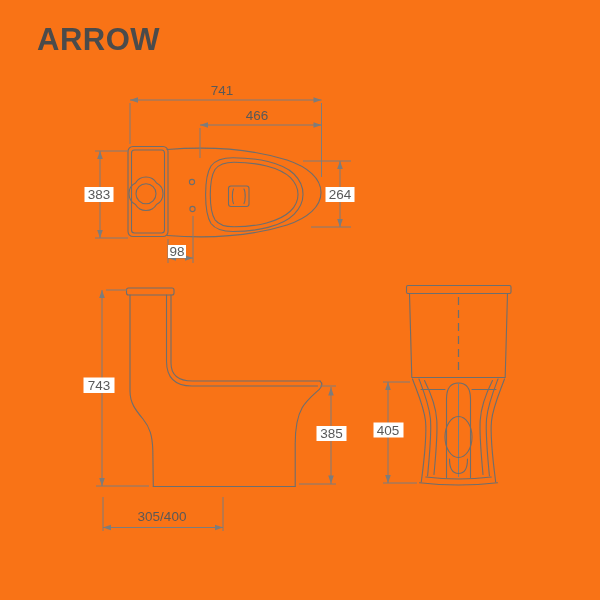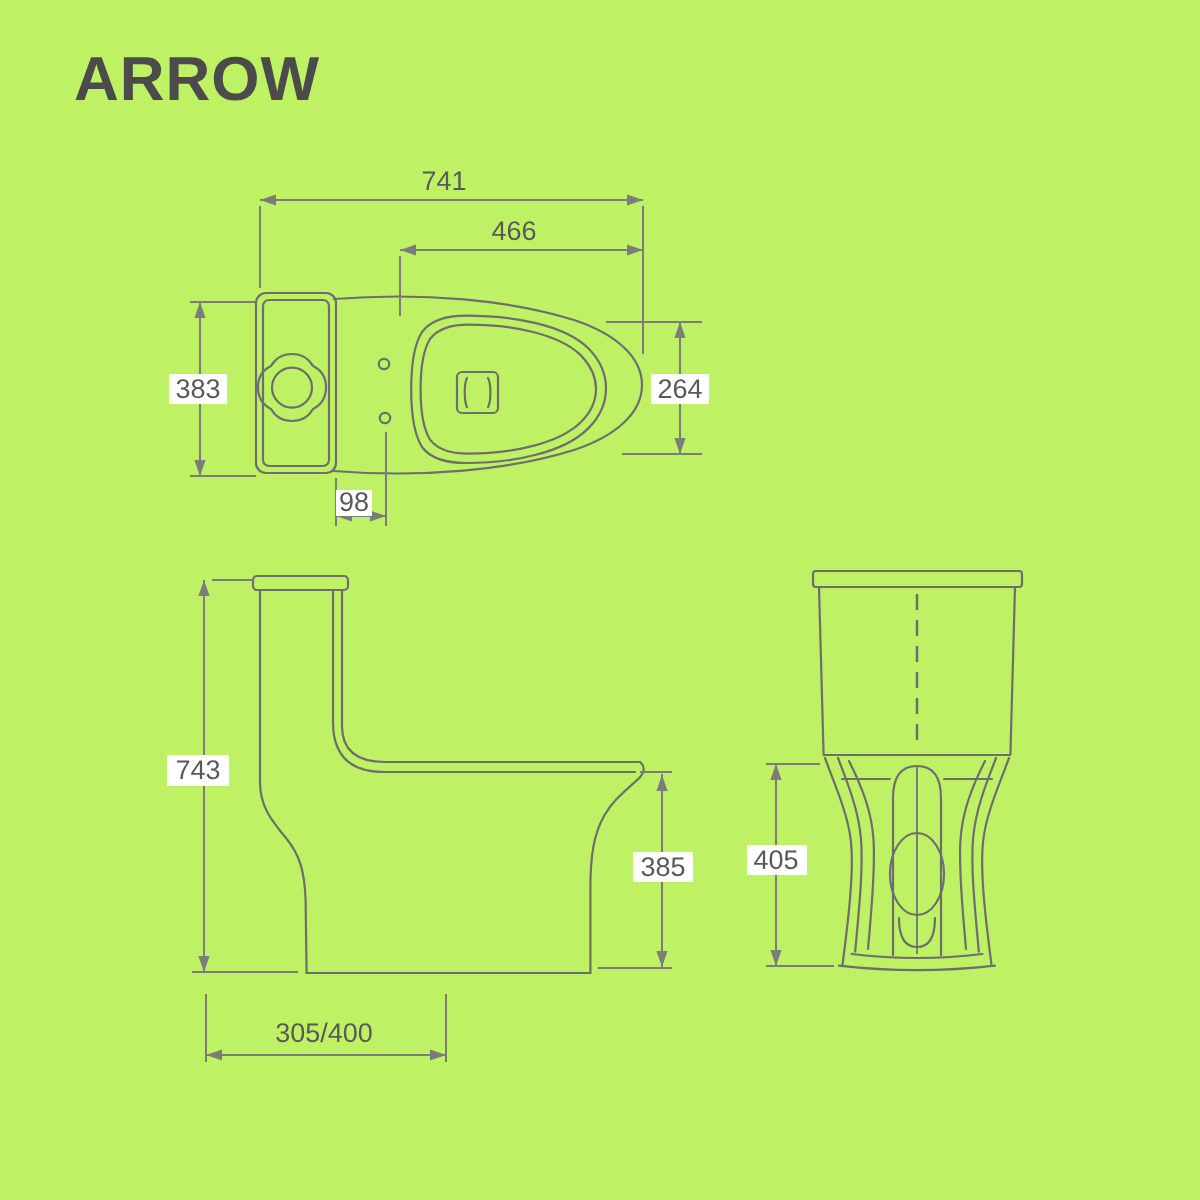--- a/index.html
+++ b/index.html
@@ -1,16 +1,16 @@
 <!DOCTYPE html>
 <html><head>
 <meta charset="utf-8">
 <style>
   html,body{margin:0;padding:0;background:#ffffff;}
-  #stage{position:relative;width:600px;height:600px;background:#bef264;overflow:hidden;
+  #stage{position:relative;width:600px;height:600px;background:#f97316;overflow:hidden;
          font-family:"Liberation Sans", sans-serif;}
   #logo{position:absolute;left:37px;top:24px;font-size:31px;font-weight:bold;
         color:#4b4b4b;letter-spacing:0.5px;line-height:1;}
   svg{position:absolute;left:0;top:0;}
   .ln{fill:none;stroke:#6e6e6e;stroke-width:1.1;stroke-linecap:round;stroke-linejoin:round;}
   .dim{fill:none;stroke:#7c7c7c;stroke-width:1;stroke-linecap:butt;}
   .ctr{fill:none;stroke:#6e6e6e;stroke-width:1.25;stroke-dasharray:8 5;}
   .ar{fill:#7c7c7c;stroke:none;}
   .lblbg{fill:#ffffff;stroke:none;}
   .lbl{font-family:"Liberation Sans", sans-serif;font-size:13.5px;fill:#595959;}

